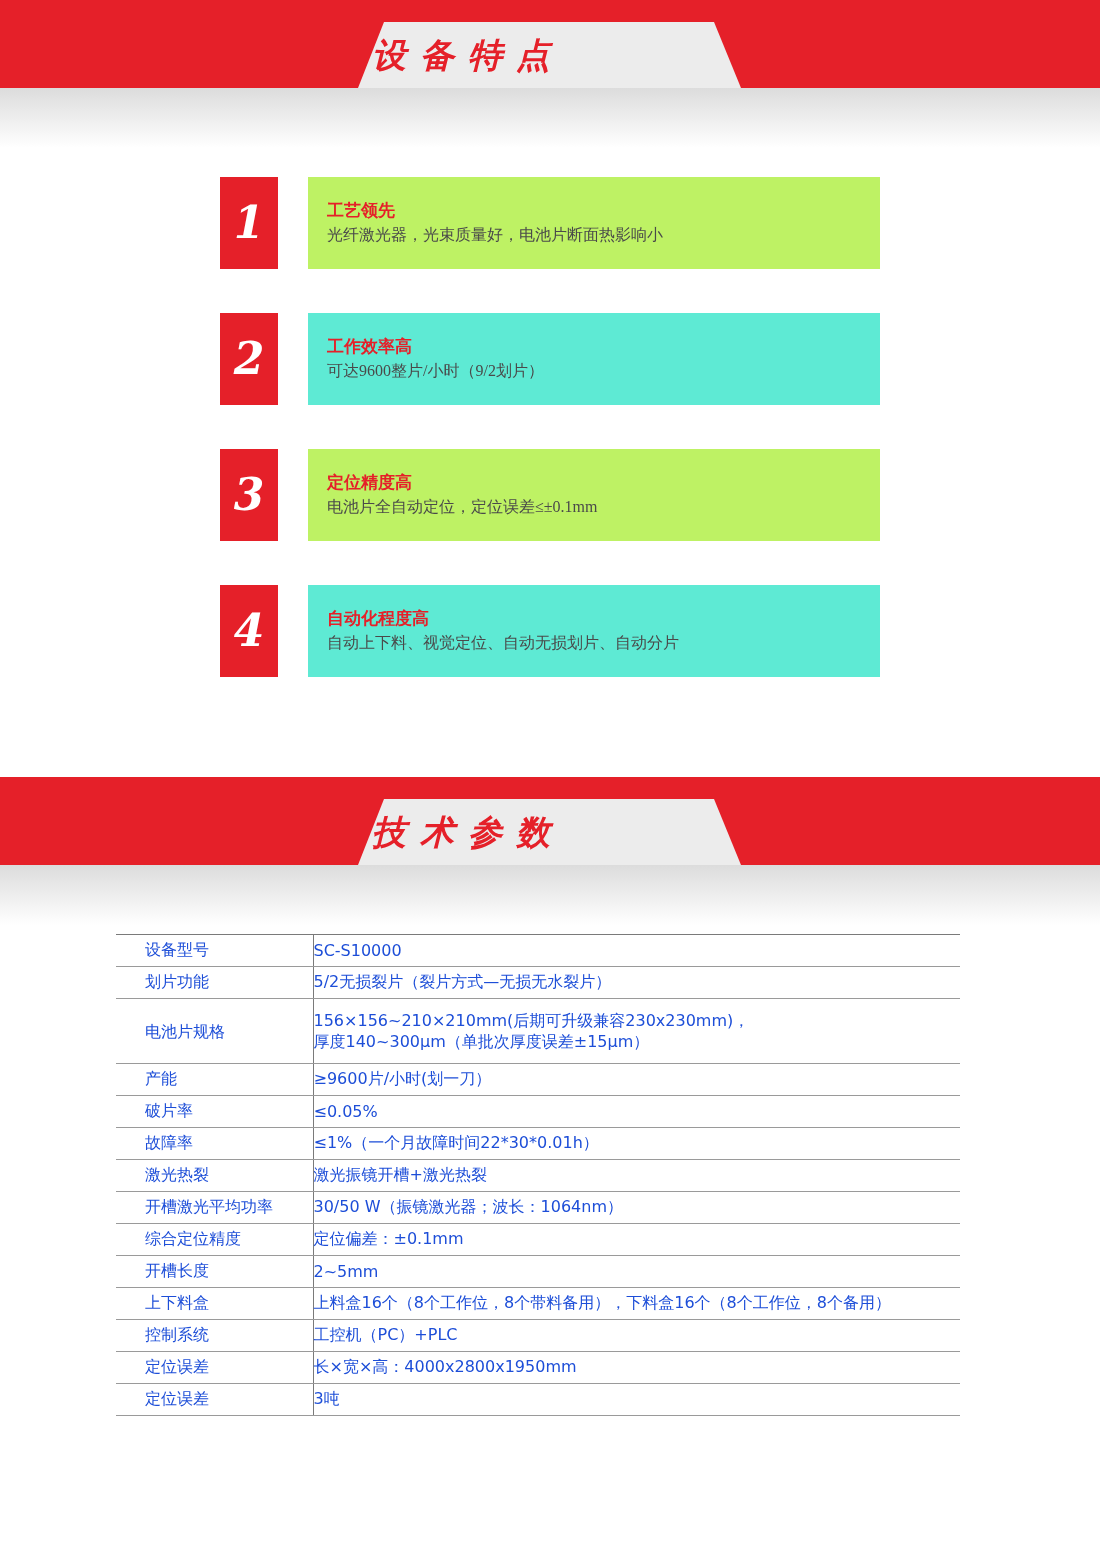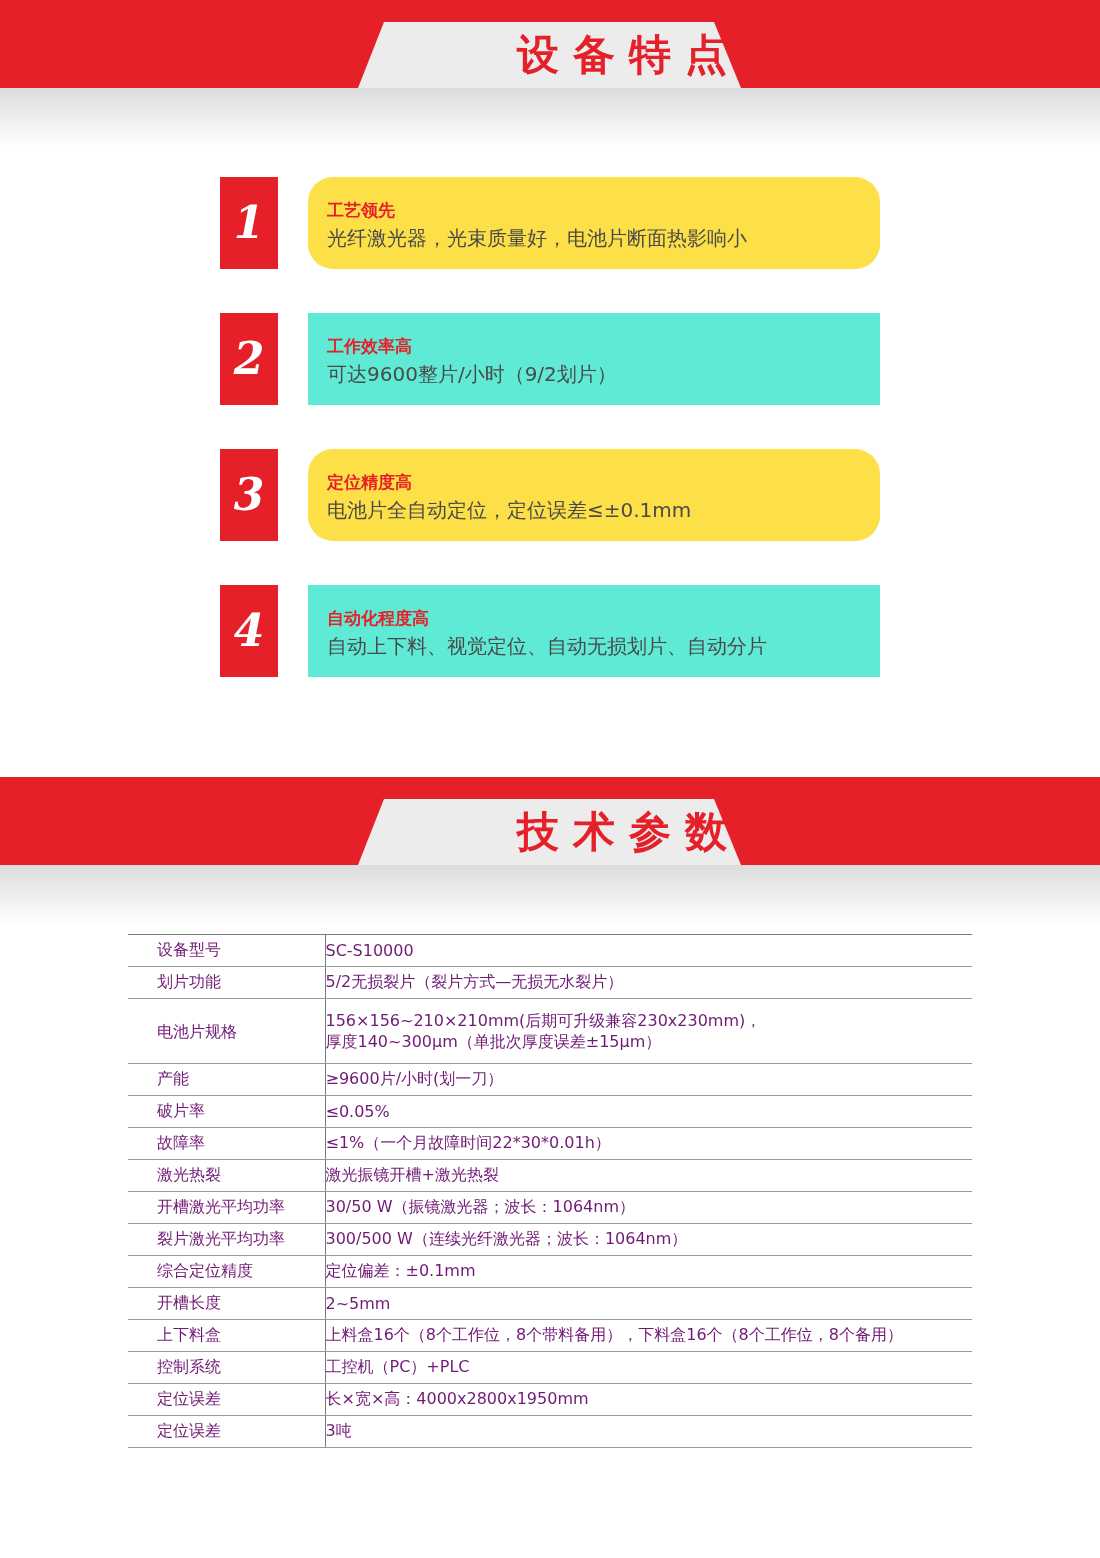--- a/index.html
+++ b/index.html
@@ -6,33 +6,33 @@
   body { width:1100px; height:1558px; position:relative; overflow:hidden;
          font-family:"DejaVu Sans", "Liberation Sans", sans-serif; }
   .banner { position:absolute; left:0; width:1100px; height:145px; }
   .banner .red { position:absolute; left:0; top:0; width:1100px; height:88px; background:#e52029; }
   .banner .shade { position:absolute; left:0; top:88px; width:1100px; height:60px;
                    background:linear-gradient(#dcdcdc, #ffffff); }
   .banner .tab { position:absolute; left:358px; top:22px; width:383px; height:66px;
                  background:#ececec;
                  clip-path:polygon(26px 0, 356px 0, 383px 66px, 0 66px); }
   .banner .tab-title { position:absolute; left:358px; top:22px; width:383px; height:66px;
-                 line-height:66px; text-align:right; color:#e52029; font-weight:bold;
-                 font-size:42px; letter-spacing:14px; text-indent:14px; }
+                 line-height:66px; text-align:left; color:#e52029; font-weight:bold;
+                 font-size:34px; letter-spacing:14px; text-indent:14px;font-style:italic; }
   .feature { position:absolute; left:220px; width:660px; height:92px; }
   .feature .num { position:absolute; left:0; top:0; width:58px; height:92px; background:#e52029;
                   color:#ffffff; font-family:"DejaVu Serif","Liberation Serif",serif;
                   font-style:italic; font-weight:bold; font-size:44px; line-height:92px; text-align:center; }
   .feature .card { position:absolute; left:88px; top:0; width:572px; height:92px; }
-  .feature .card.dark { background:#fde047;border-radius:25px; }
+  .feature .card.dark { background:#bef264; }
   .feature .card.light { background:#5eead4; }
   .feature .title { position:absolute; left:19px; top:22px; font-size:17px; font-weight:bold; color:#e52029; }
-  .feature .desc { position:absolute; left:19px; top:48px; font-size:20px; color:#4a4a4a; }
-  table.spec { position:absolute; left:128px; top:934px; width:844px; border-collapse:collapse;
-               font-size:16px; color:#701a75; }
+  .feature .desc { position:absolute; left:19px; top:48px; font-size:16px; color:#4a4a4a;font-family:Liberation Serif, serif; }
+  table.spec { position:absolute; left:116px; top:934px; width:844px; border-collapse:collapse;
+               font-size:16px; color:#1d4ed8; }
   table.spec td { border-top:1px solid #7a7a7a; border-bottom:1px solid #9a9a9a; height:31px; padding:0; }
   table.spec td.label { width:197px; padding-left:29px; text-align:left; border-right:1px solid #7a7a7a; box-sizing:border-box; }
   table.spec td.value { }
   table.spec tr.tall td { height:64px; line-height:21px; }
 </style>
 </head>
 <body>
 
 <div class="banner" style="top:0;">
   <div class="red"></div>
@@ -108,24 +108,20 @@
     </tr>
     <tr>
       <td class="label">激光热裂</td>
       <td class="value">激光振镜开槽+激光热裂</td>
     </tr>
     <tr>
       <td class="label">开槽激光平均功率</td>
       <td class="value">30/50 W（振镜激光器；波长：1064nm）</td>
     </tr>
     <tr>
-      <td class="label">裂片激光平均功率</td>
-      <td class="value">300/500 W（连续光纤激光器；波长：1064nm）</td>
-    </tr>
-    <tr>
       <td class="label">综合定位精度</td>
       <td class="value">定位偏差：±0.1mm</td>
     </tr>
     <tr>
       <td class="label">开槽长度</td>
       <td class="value">2~5mm</td>
     </tr>
     <tr>
       <td class="label">上下料盒</td>
       <td class="value">上料盒16个（8个工作位，8个带料备用），下料盒16个（8个工作位，8个备用）</td>

